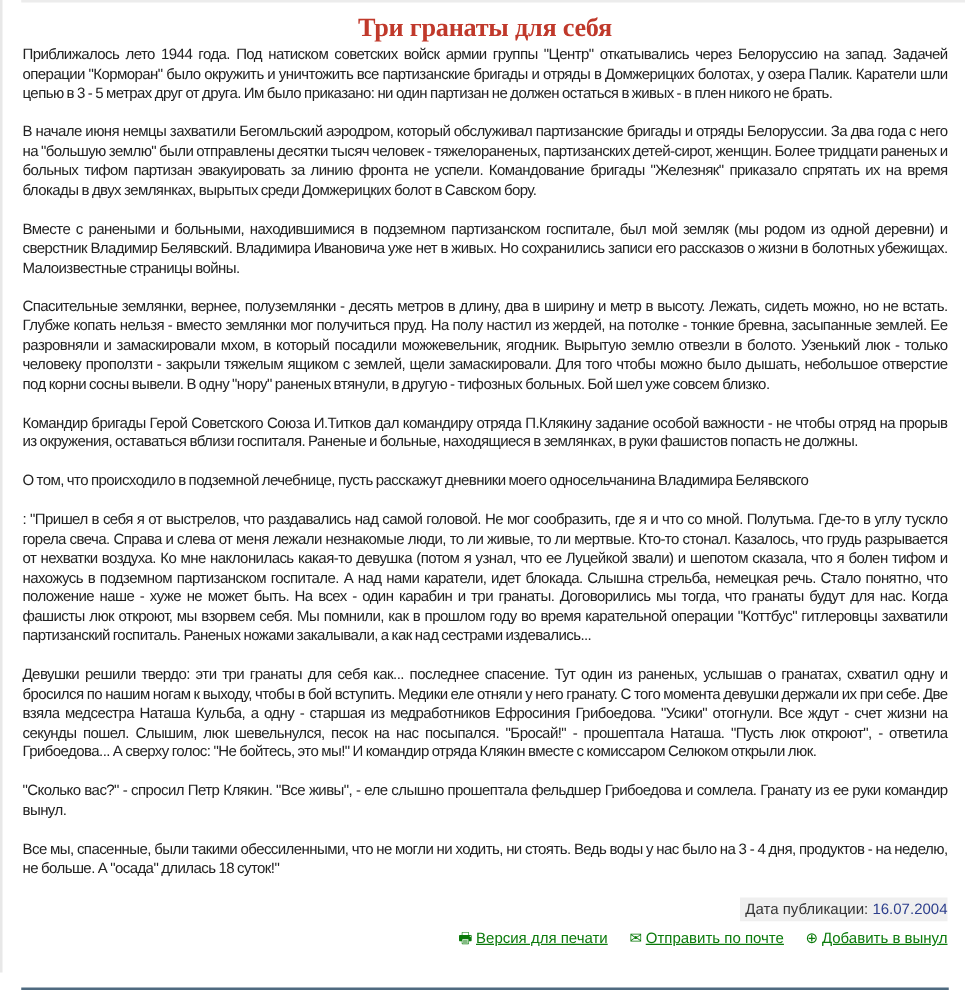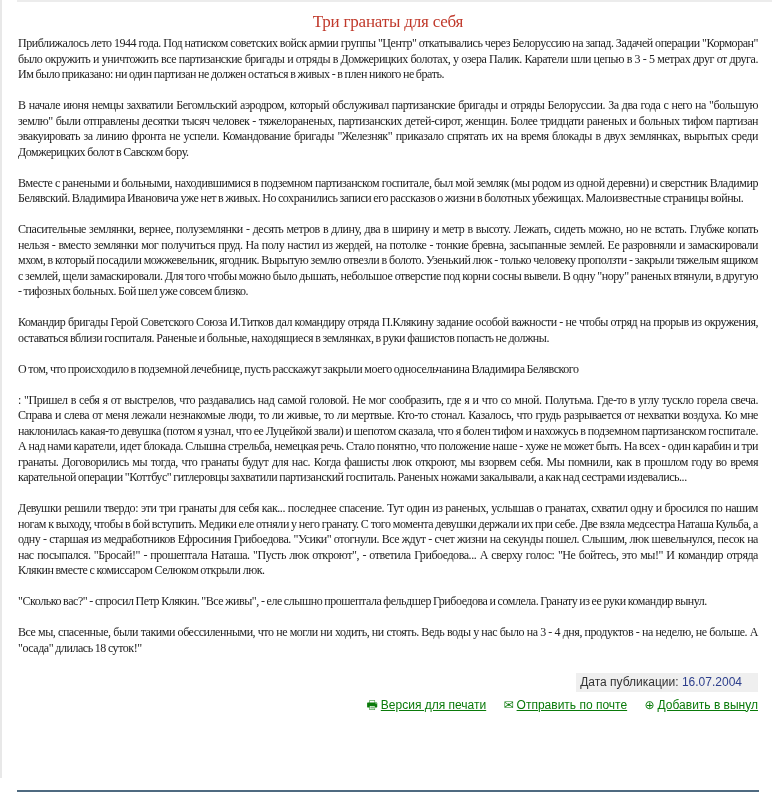--- a/index.html
+++ b/index.html
@@ -2,34 +2,34 @@
 <html><head>
 <meta charset="utf-8">
 <style>
   html, body { margin: 0; padding: 0; background: #ffffff; }
   body { width: 772px; height: 792px; position: relative; overflow: hidden; }
   .left-rule { position: absolute; left: 0; top: 0; width: 2px; height: 778px; background: #e8e8e8; }
   .top-rule { position: absolute; left: 17px; top: 0; width: 755px; height: 2px; background: #ececec; }
   .article { position: absolute; left: 18px; top: 12px; width: 740px; }
   .title {
     font-family: "Liberation Serif", "DejaVu Serif", serif;
-    font-weight: normal; font-size: 17px; color: #c0392b;
+    font-weight: bold; font-size: 21px; color: #c0392b;
     text-align: center; margin: 0 0 4px 0; line-height: 20px;
     letter-spacing: -0.2px;
   }
   .body-text {
-    font-family: Liberation Serif, serif;
+    font-family: Liberation Sans, sans-serif;
     font-size: 12px; color: #222222; line-height: 15.5px;
     text-align: justify; letter-spacing: -0.45px; word-spacing: -0.5px;
   }
   .body-text p { margin: 0 0 15.5px 0; }
   .body-text p.last { margin-bottom: 8px; }
   .date-row { text-align: right; margin-top: 0; }
   .date-box {
-    display: inline-block; background: #efefef; padding: 2px 16px 2px 4px;
+    display: inline-block; background: #efefef; padding: 2px 0 2px 4px;
     font-family: "Liberation Sans", "DejaVu Sans", sans-serif; font-size: 12px;
     color: #333333; line-height: 15px;
   }
   .date-value { color: #2c3e8c; }
   .links-row {
     text-align: right; margin-top: 5px;
     font-family: "Liberation Sans", "DejaVu Sans", sans-serif; font-size: 12px;
     line-height: 16px;
   }
   .action-link { color: #0a7a0a; text-decoration: none; margin-left: 14px; white-space: nowrap; }
@@ -44,21 +44,21 @@
 <div class="top-rule"></div>
 
 <div class="article">
   <h1 class="title">Три гранаты для себя</h1>
   <div class="body-text">
     <p>Приближалось лето 1944 года. Под натиском советских войск армии группы "Центр" откатывались через Белоруссию на запад. Задачей операции "Корморан" было окружить и уничтожить все партизанские бригады и отряды в Домжерицких болотах, у озера Палик. Каратели шли цепью в 3 - 5 метрах друг от друга. Им было приказано: ни один партизан не должен остаться в живых - в плен никого не брать.</p>
     <p>В начале июня немцы захватили Бегомльский аэродром, который обслуживал партизанские бригады и отряды Белоруссии. За два года с него на "большую землю" были отправлены десятки тысяч человек - тяжелораненых, партизанских детей-сирот, женщин. Более тридцати раненых и больных тифом партизан эвакуировать за линию фронта не успели. Командование бригады "Железняк" приказало спрятать их на время блокады в двух землянках, вырытых среди Домжерицких болот в Савском бору.</p>
     <p>Вместе с ранеными и больными, находившимися в подземном партизанском госпитале, был мой земляк (мы родом из одной деревни) и сверстник Владимир Белявский. Владимира Ивановича уже нет в живых. Но сохранились записи его рассказов о жизни в болотных убежищах. Малоизвестные страницы войны.</p>
     <p>Спасительные землянки, вернее, полуземлянки - десять метров в длину, два в ширину и метр в высоту. Лежать, сидеть можно, но не встать. Глубже копать нельзя - вместо землянки мог получиться пруд. На полу настил из жердей, на потолке - тонкие бревна, засыпанные землей. Ее разровняли и замаскировали мхом, в который посадили можжевельник, ягодник. Вырытую землю отвезли в болото. Узенький люк - только человеку проползти - закрыли тяжелым ящиком с землей, щели замаскировали. Для того чтобы можно было дышать, небольшое отверстие под корни сосны вывели. В одну "нору" раненых втянули, в другую - тифозных больных. Бой шел уже совсем близко.</p>
     <p>Командир бригады Герой Советского Союза И.Титков дал командиру отряда П.Клякину задание особой важности - не чтобы отряд на прорыв из окружения, оставаться вблизи госпиталя. Раненые и больные, находящиеся в землянках, в руки фашистов попасть не должны.</p>
-    <p>О том, что происходило в подземной лечебнице, пусть расскажут закрыли моего односельчанина Владимира Белявского</p>
+    <p>О том, что происходило в подземной лечебнице, пусть расскажут дневники моего односельчанина Владимира Белявского</p>
     <p>: "Пришел в себя я от выстрелов, что раздавались над самой головой. Не мог сообразить, где я и что со мной. Полутьма. Где-то в углу тускло горела свеча. Справа и слева от меня лежали незнакомые люди, то ли живые, то ли мертвые. Кто-то стонал. Казалось, что грудь разрывается от нехватки воздуха. Ко мне наклонилась какая-то девушка (потом я узнал, что ее Луцейкой звали) и шепотом сказала, что я болен тифом и нахожусь в подземном партизанском госпитале. А над нами каратели, идет блокада. Слышна стрельба, немецкая речь. Стало понятно, что положение наше - хуже не может быть. На всех - один карабин и три гранаты. Договорились мы тогда, что гранаты будут для нас. Когда фашисты люк откроют, мы взорвем себя. Мы помнили, как в прошлом году во время карательной операции "Коттбус" гитлеровцы захватили партизанский госпиталь. Раненых ножами закалывали, а как над сестрами издевались...</p>
     <p>Девушки решили твердо: эти три гранаты для себя как... последнее спасение. Тут один из раненых, услышав о гранатах, схватил одну и бросился по нашим ногам к выходу, чтобы в бой вступить. Медики еле отняли у него гранату. С того момента девушки держали их при себе. Две взяла медсестра Наташа Кульба, а одну - старшая из медработников Ефросиния Грибоедова. "Усики" отогнули. Все ждут - счет жизни на секунды пошел. Слышим, люк шевельнулся, песок на нас посыпался. "Бросай!" - прошептала Наташа. "Пусть люк откроют", - ответила Грибоедова... А сверху голос: "Не бойтесь, это мы!" И командир отряда Клякин вместе с комиссаром Селюком открыли люк.</p>
     <p>"Сколько вас?" - спросил Петр Клякин. "Все живы", - еле слышно прошептала фельдшер Грибоедова и сомлела. Гранату из ее руки командир вынул.</p>
     <p>Все мы, спасенные, были такими обессиленными, что не могли ни ходить, ни стоять. Ведь воды у нас было на 3 - 4 дня, продуктов - на неделю, не больше. А "осада" длилась 18 суток!"</p>
   </div>
 
   <div class="date-row">
     <span class="date-box">
       <span>Дата публикации:</span>
       <span class="date-value">16.07.2004</span>

